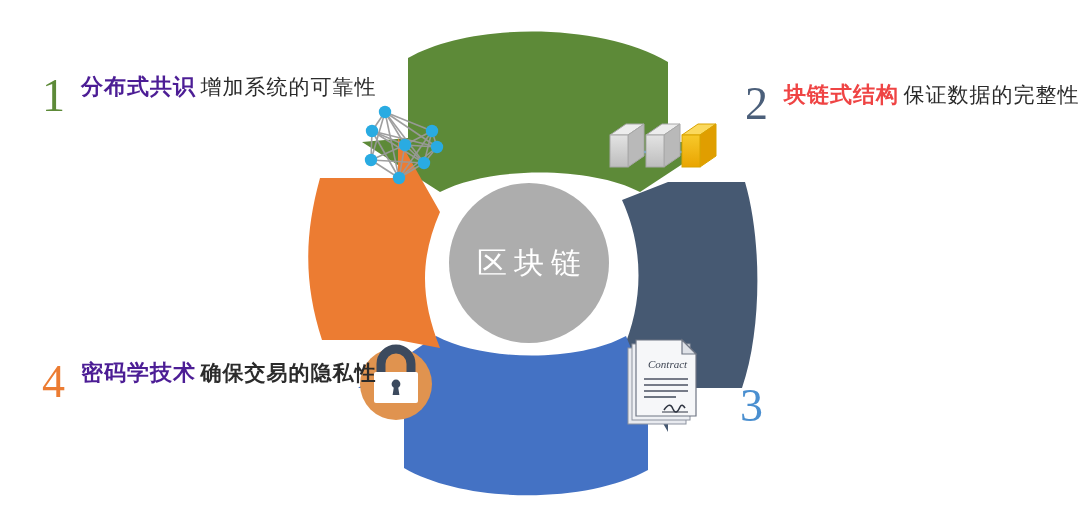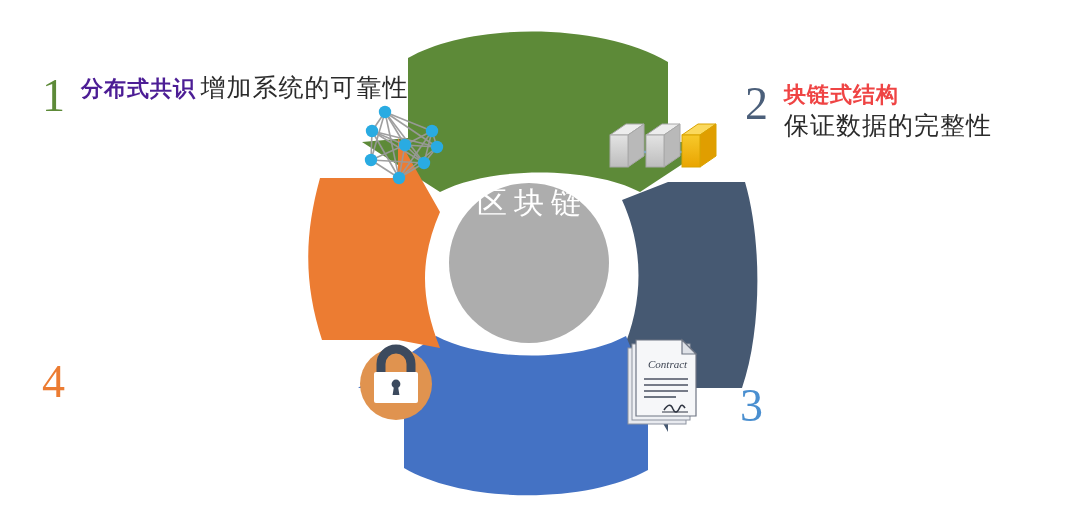--- a/index.html
+++ b/index.html
@@ -38,21 +38,21 @@
   }
   .callout .txt { display: block; }
   .callout .head {
     font-size: 22px;
     line-height: 30px;
     font-weight: 700;
     letter-spacing: 1px;
     white-space: nowrap;
   }
   .callout .sub {
-    font-size: 25px;
+    font-size: 21px;
     line-height: 30px;
     color: #2b2b2b;
     letter-spacing: 1px;
     white-space: nowrap;
   }
 
   #callout-1 { left: 42px;  top: 72px; }
   #callout-2 { left: 745px; top: 80px; }
   #callout-3 { left: 740px; top: 382px; }
   #callout-4 { left: 42px;  top: 358px; }
@@ -70,21 +70,21 @@
   
   #center-circle {
     position: absolute;
     left: 449px;
     top: 183px;
     width: 160px;
     height: 160px;
     border-radius: 50%;
     background: #adadad;
     display: flex;
-    align-items: flex-start;
+    align-items: center;
     justify-content: center;
   }
   #center-label {
     color: #ffffff;
     font-size: 30px;
     letter-spacing: 7px;
     padding-left: 7px;
     font-weight: 300;
     font-family: "Liberation Sans", "DejaVu Sans", sans-serif;
   }
@@ -268,15 +268,19 @@
       <span class="sub">保证数据的完整性</span>
     </span>
   </div>
 
   <div class="callout" id="callout-3">
     <span class="num num-blue">3</span>
   </div>
 
   <div class="callout" id="callout-4">
     <span class="num num-orange">4</span>
+    <span class="txt">
+      <span class="head head-blue">密码学技术</span>
+      <span class="sub sub-dark">确保交易的隐私性</span>
+    </span>
   </div>
 
 </div>
 
 </body></html>

